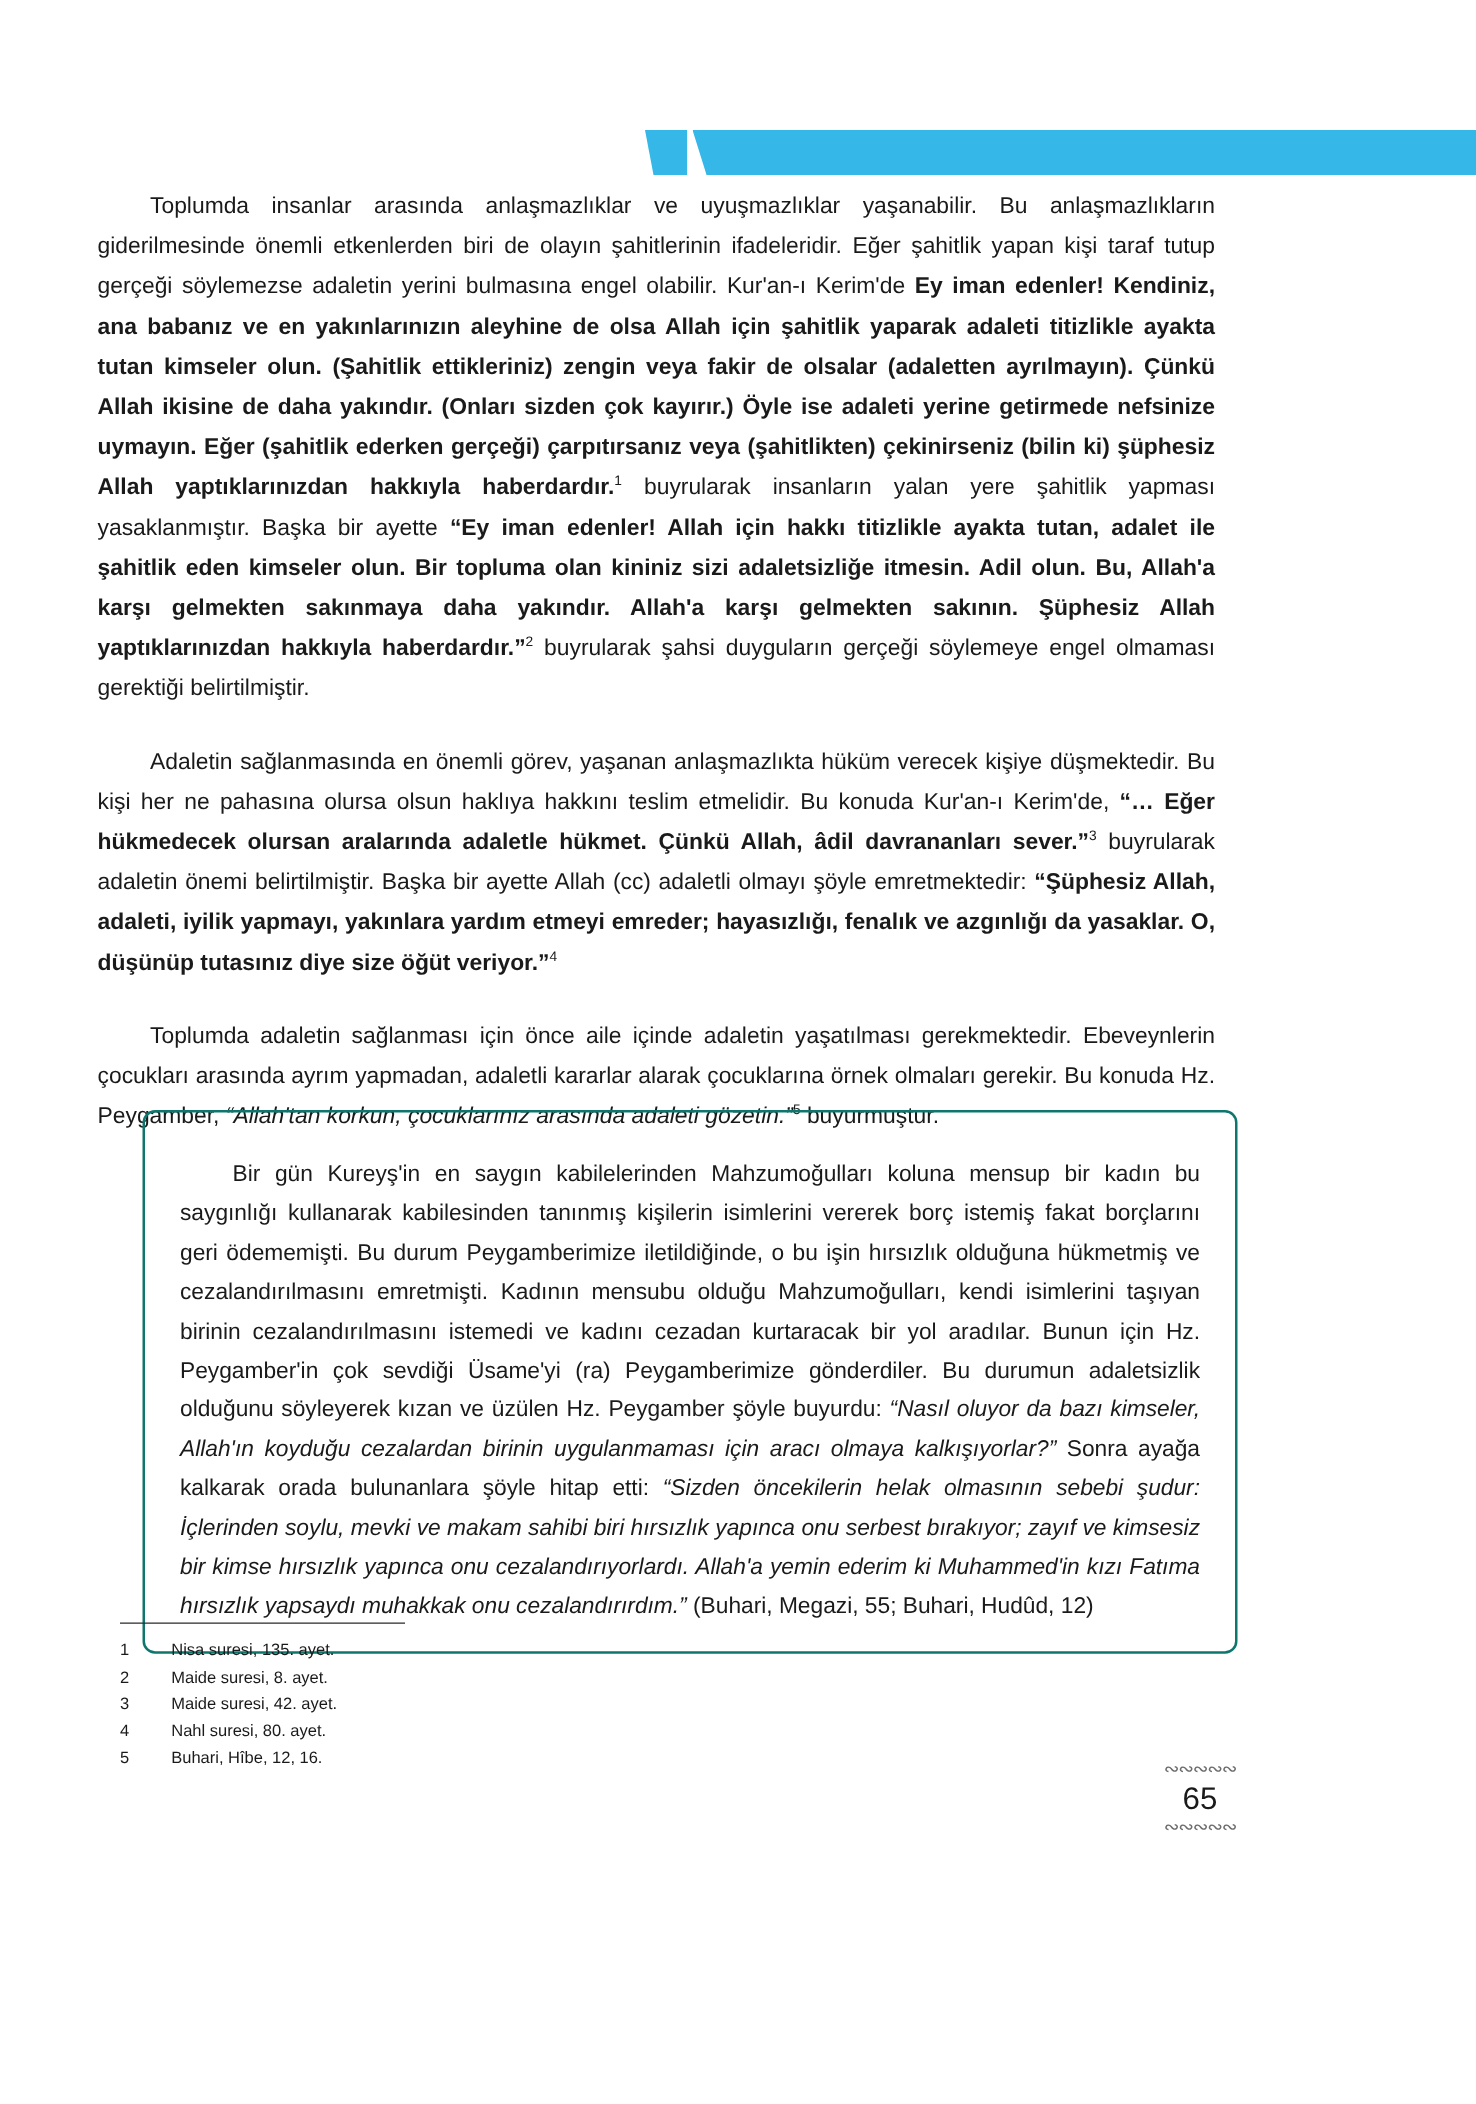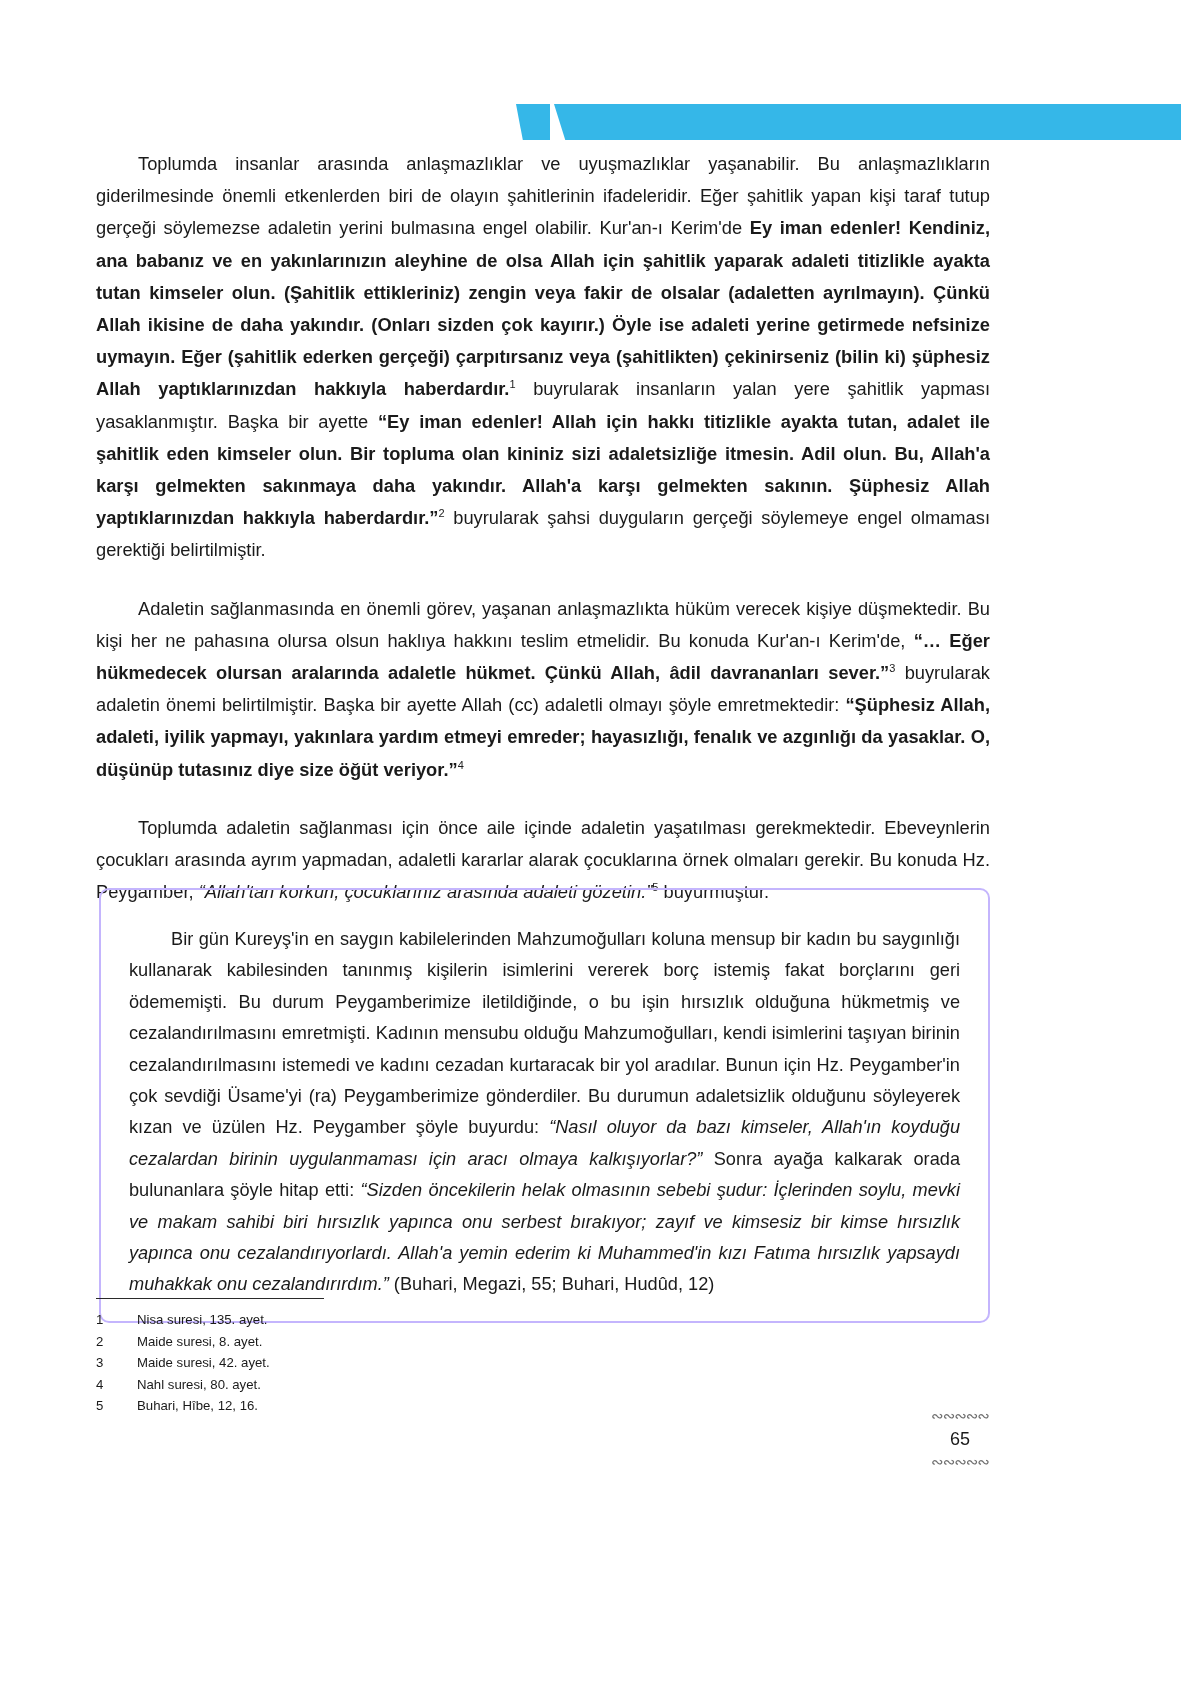--- a/index.html
+++ b/index.html
@@ -52,21 +52,21 @@
     font-style: italic;
     font-weight: bold;
     font-size: 18.5px;
     letter-spacing: 0.1px;
     white-space: nowrap;
   }
 
   
   .content {
     position: absolute;
-    left: 96px;
+    left: 78px;
     top: 148px;
     width: 894px;
   }
   p.para {
     margin: 0 0 0 0;
     text-align: justify;
     font-size: 18.3px;
     line-height: 32.2px;
     color: #1a1a1a;
     text-indent: 42px;
@@ -140,23 +140,24 @@
     background: #1c7fc4;
     display: flex;
     align-items: center;
     justify-content: center;
     z-index: 3;
   }
 
   .passage-body {
     position: relative;
     margin-top: -22px;
-    border: 2px solid #c4b5fd;
+    border: 2px solid #0f766e;
     border-radius: 10px;
     padding: 34px 28px 20px 28px;
+    margin-left: 15px;
   }
   .passage-body p {
     margin: 0;
     text-align: justify;
     font-size: 18.2px;
     line-height: 31.4px;
     text-indent: 42px;
     color: #1a1a1a;
   }
 
@@ -186,21 +187,21 @@
 
   
   .page-num-wrap {
     position: absolute;
     left: 905px;
     top: 1410px;
     width: 110px;
     text-align: center;
   }
   .page-num {
-    font-size: 18px;
+    font-size: 25px;
     color: #1a1a1a;
     line-height: 34px;
     text-align: center;
   }
   .orn {
     color: #6d6d6d;
     font-size: 15px;
     line-height: 12px;
     letter-spacing: -1px;
   }

